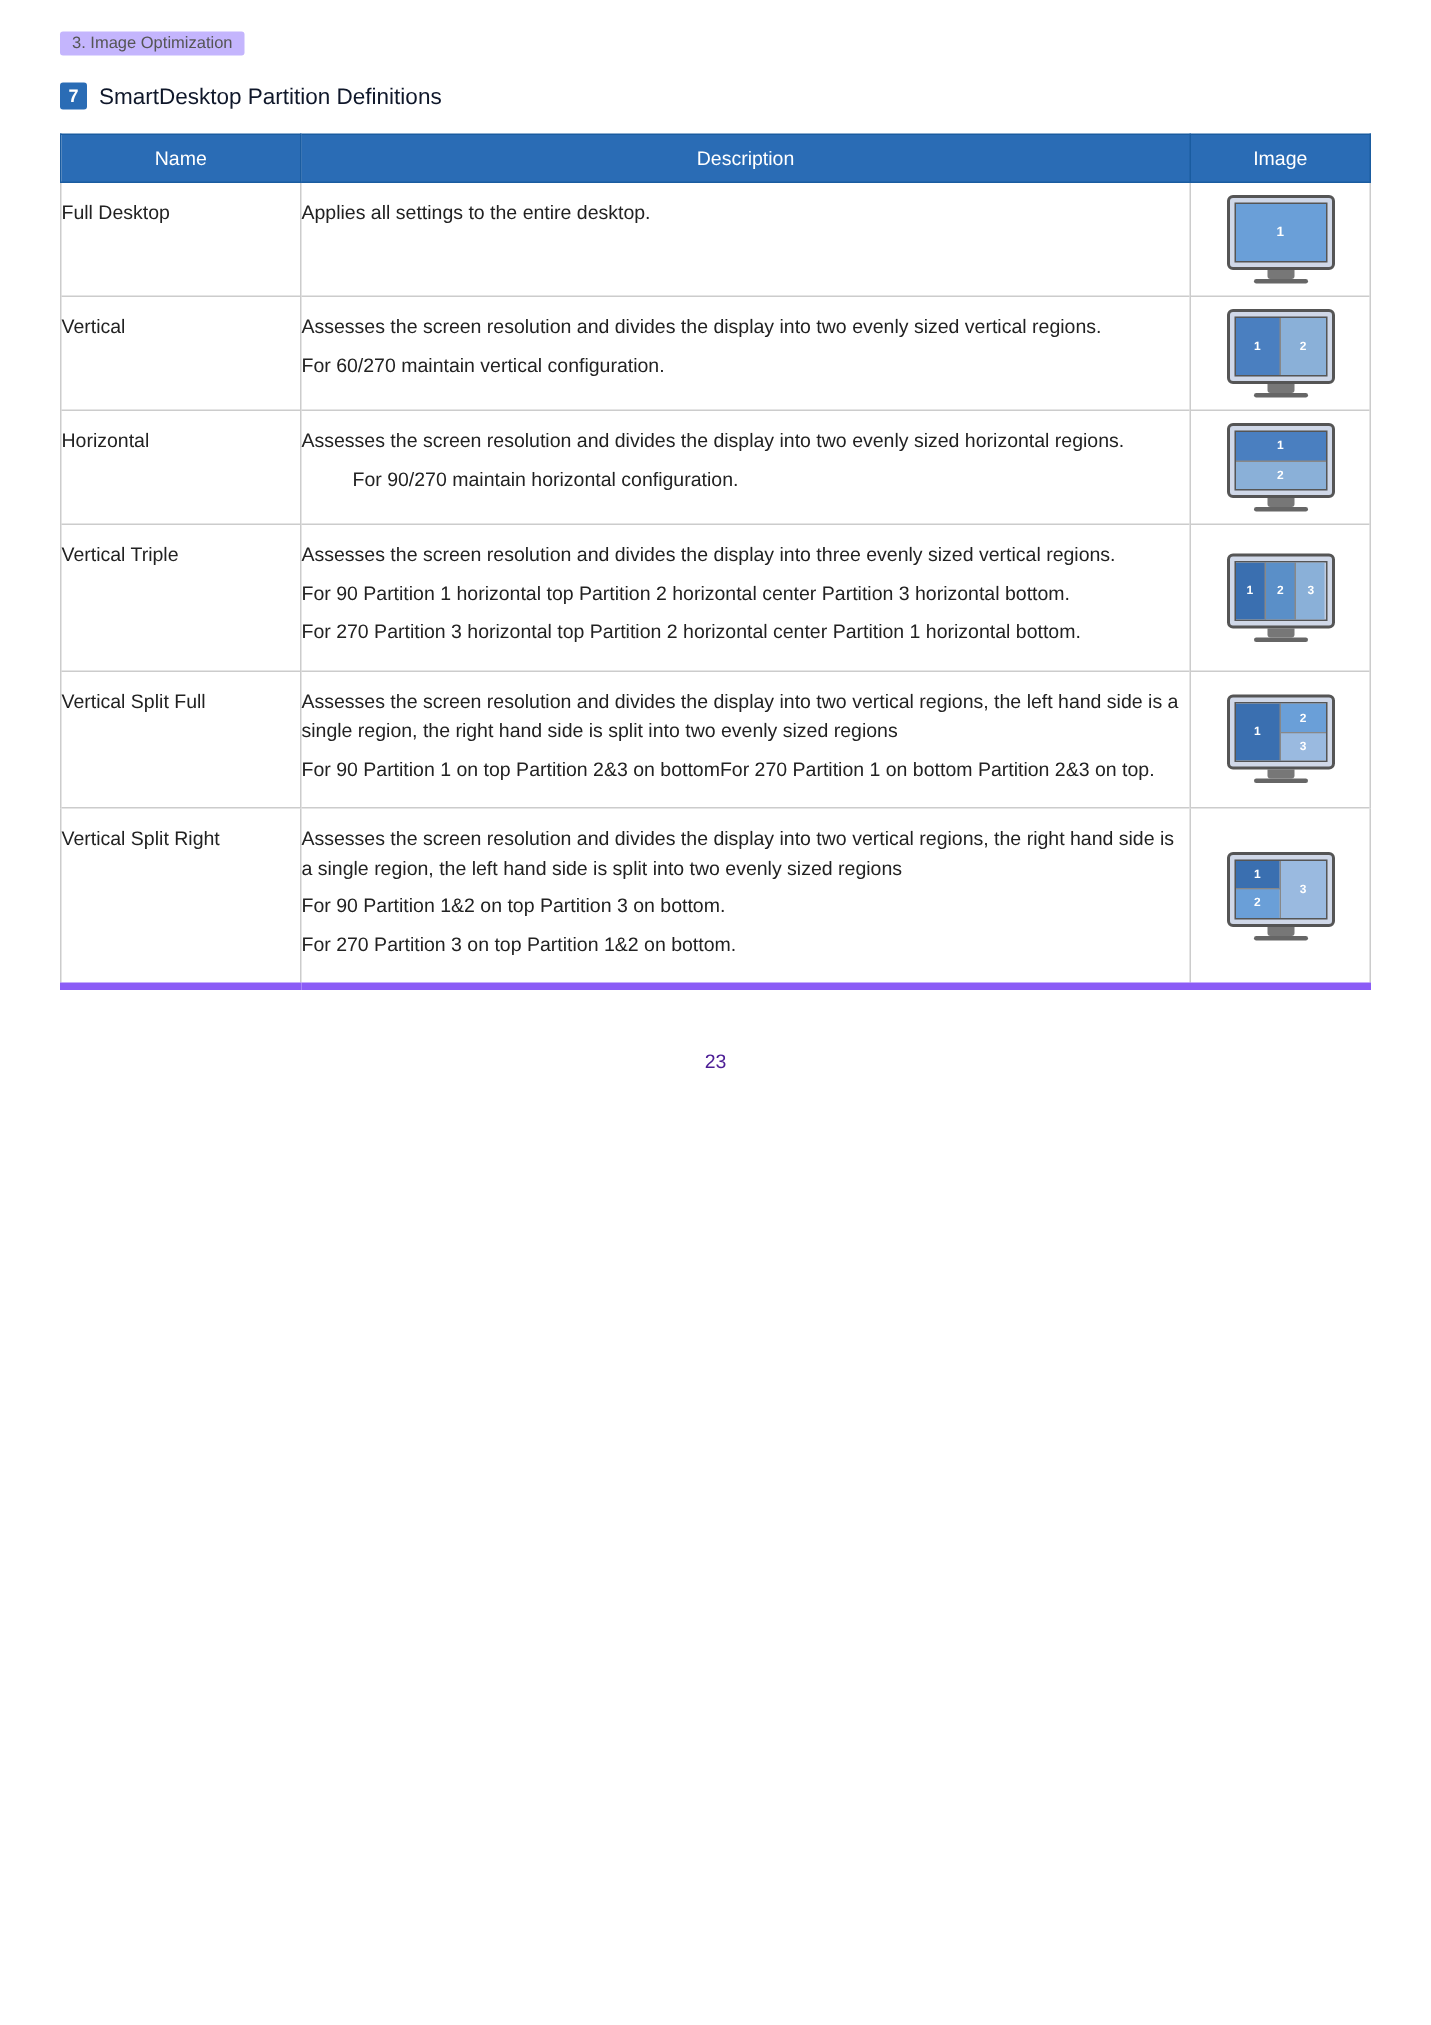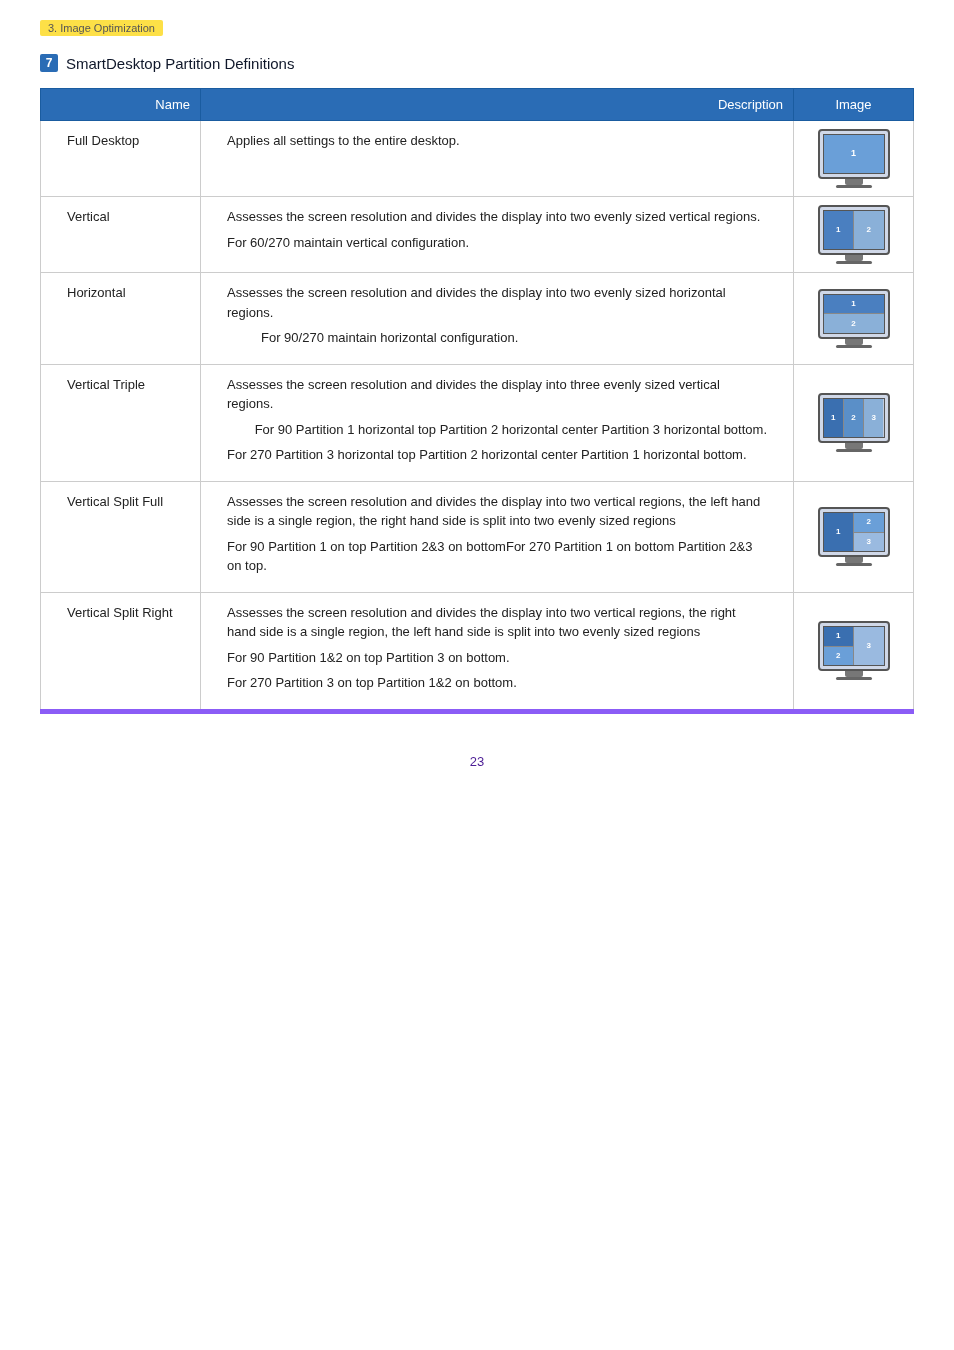--- a/index.html
+++ b/index.html
@@ -9,21 +9,21 @@
       background: #fff;
       color: #222;
       width: 954px;
       min-height: 1350px;
       padding: 20px 40px 40px 40px;
     }
 
     .breadcrumb {
       font-size: 11px;
       color: #555;
-      background: #fde047;
+      background: #c4b5fd;
       display: inline-block;
       padding: 2px 8px;
       margin-bottom: 18px;
       border-radius: 2px;
     }
 
     .section-header {
       display: flex;
       align-items: center;
       gap: 8px;
@@ -59,30 +59,30 @@
     colgroup col:nth-child(1) { width: 160px; }
     colgroup col:nth-child(2) { width: auto; }
     colgroup col:nth-child(3) { width: 120px; }
 
     thead tr th {
       background: #2a6cb5;
       color: #fff;
       font-size: 13px;
       font-weight: normal;
       padding: 8px 10px;
-      text-align: right;
+      text-align: center;
       border: 1px solid #1a5ca0;
     }
 
     tbody tr {
       border-bottom: 1px solid #ccc;
     }
 
     tbody tr td {
-      padding: 10px 26px;
+      padding: 10px 0;
       vertical-align: top;
       border-left: 1px solid #ccc;
       border-right: 1px solid #ccc;
       line-height: 1.5;
       font-size: 13px;
     }
 
     tbody tr td:first-child {
       border-left: 1px solid #ccc;
     }
@@ -432,21 +432,21 @@
                   <div class="p-h1">1</div>
                   <div class="p-h2">2</div>
                 </div>
               </div>
             </div><div class="monitor-stand"></div><div class="monitor-base"></div></div></td>
       </tr>
       <tr>
         <td style="font-style: normal;">Vertical Triple</td>
         <td>
           <p class="desc-para">Assesses the screen resolution and divides the display into three evenly sized vertical regions.</p>
-          <p class="desc-para" style="margin-top: 6px; text-align: right;">For 90 Partition 1 horizontal top Partition 2 horizontal center Partition 3 horizontal bottom.</p>
+          <p class="desc-para" style="margin-top: 6px;">For 90 Partition 1 horizontal top Partition 2 horizontal center Partition 3 horizontal bottom.</p>
           <p class="desc-para" style="margin-top: 6px;">For 270 Partition 3 horizontal top Partition 2 horizontal center Partition 1 horizontal bottom.</p>
         </td>
         <td class="image-cell"><div class="monitor"><div class="monitor-outer" style="width: 72px; height: 50px; padding: 3px;">
               <div class="screen screen-border" style="width: 100%; height: 100%; overflow: hidden; position: relative;">
                 <div class="partition-triple">
                   <div class="p-t1">1</div>
                   <div class="p-t2">2</div>
                   <div class="p-t3">3</div>
                 </div>
               </div>

